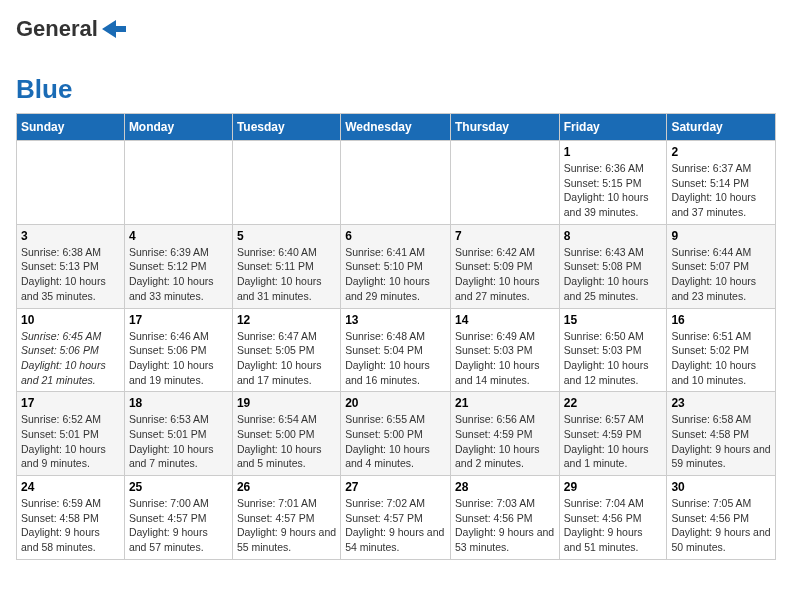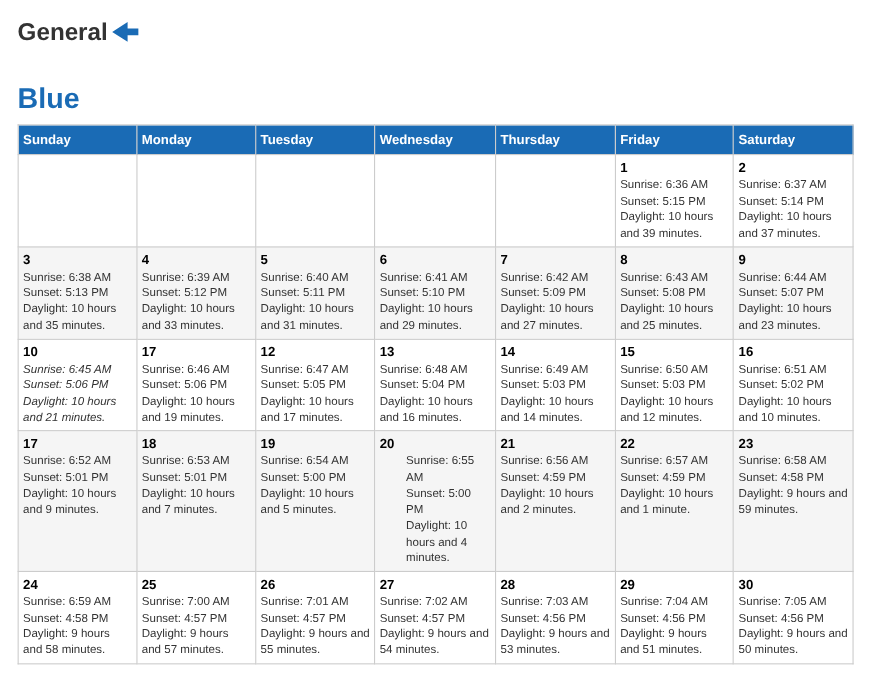--- a/index.html
+++ b/index.html
@@ -223,21 +223,21 @@
 Daylight: 10 hours and 7 minutes.</div>
         </td>
         <td>
           <span class="day-num">19</span>
           <div class="cell-info" style="white-space: pre-line;">Sunrise: 6:54 AM
 Sunset: 5:00 PM
 Daylight: 10 hours and 5 minutes.</div>
         </td>
         <td>
           <span class="day-num">20</span>
-          <div class="cell-info" style="white-space: pre-line; margin-left: 24px;">Sunrise: 6:55 AM
+          <div class="cell-info" style="white-space: pre-line;">Sunrise: 6:55 AM
 Sunset: 5:00 PM
 Daylight: 10 hours and 4 minutes.</div>
         </td>
         <td>
           <span class="day-num">21</span>
           <div class="cell-info" style="white-space: pre-line;">Sunrise: 6:56 AM
 Sunset: 4:59 PM
 Daylight: 10 hours and 2 minutes.</div>
         </td>
         <td>

